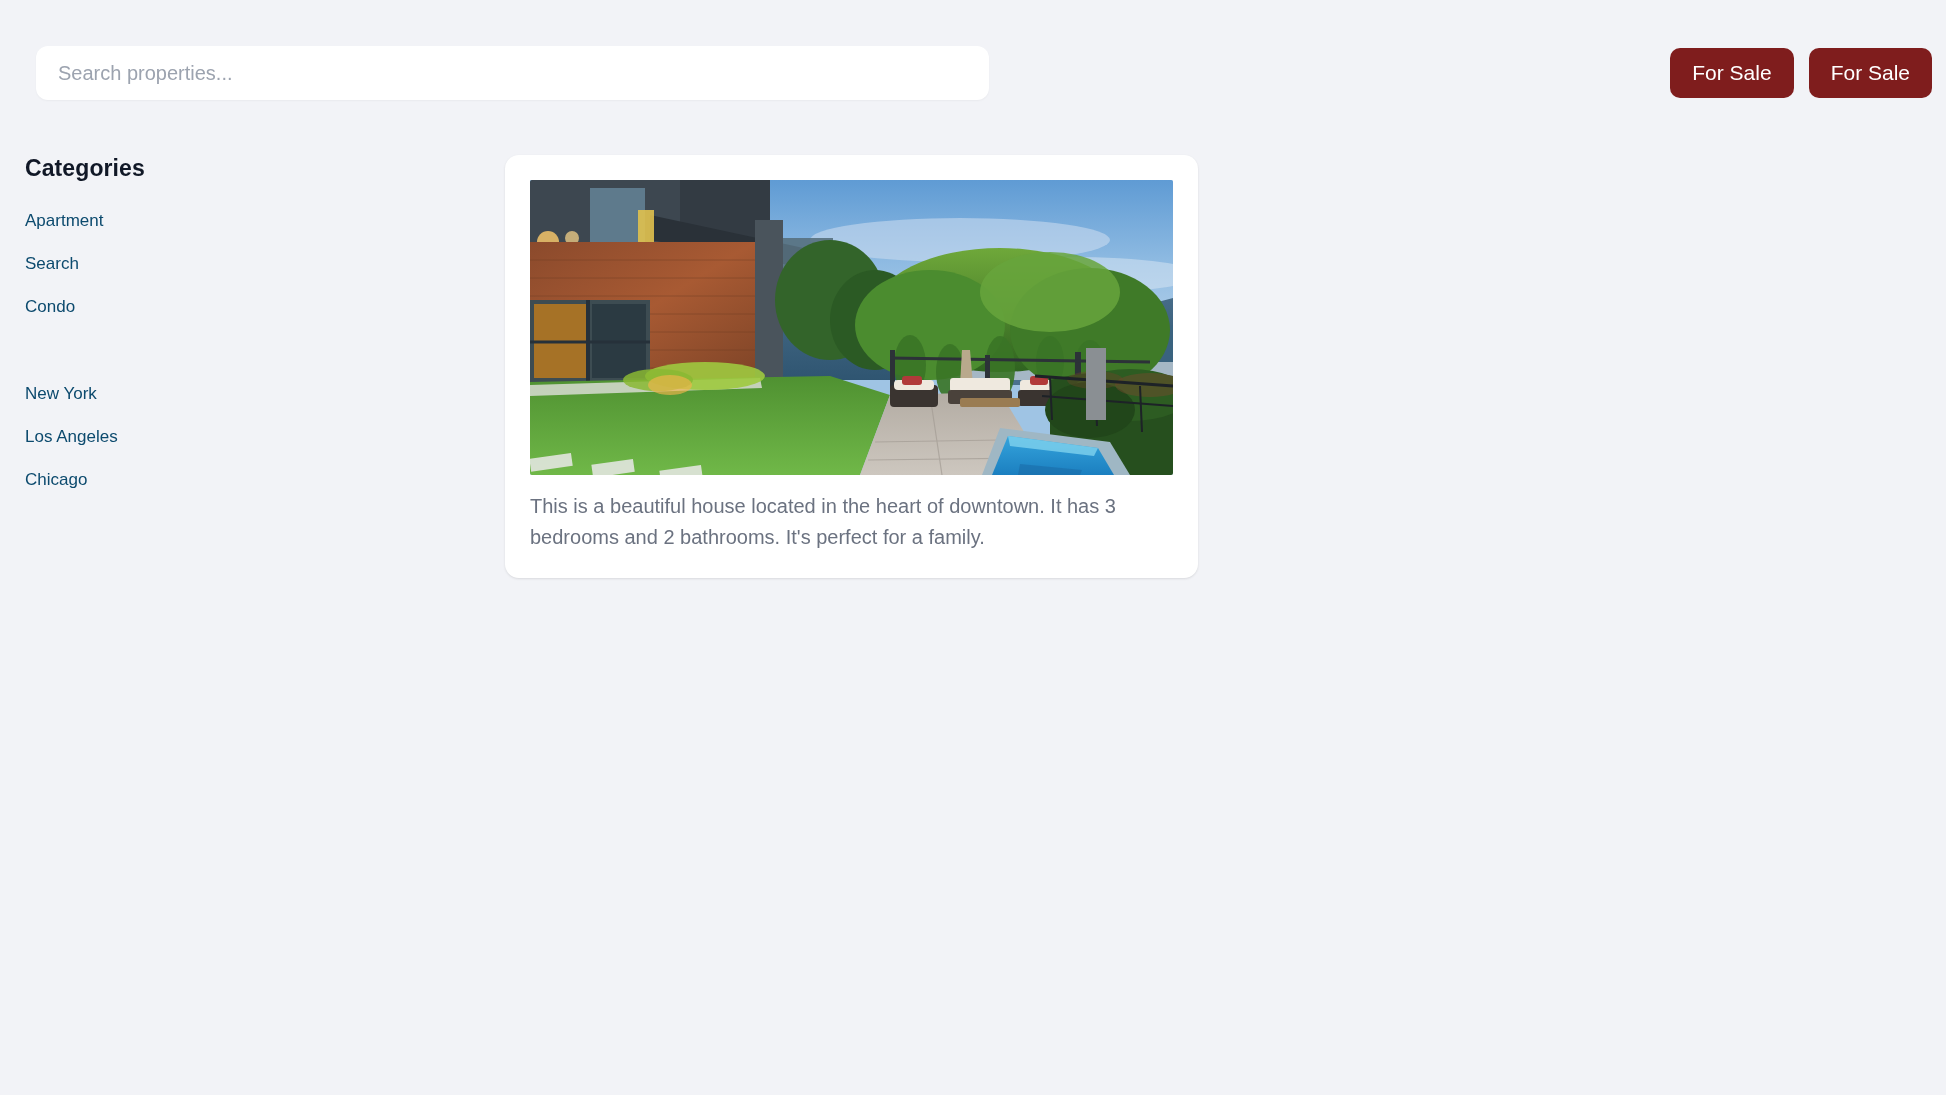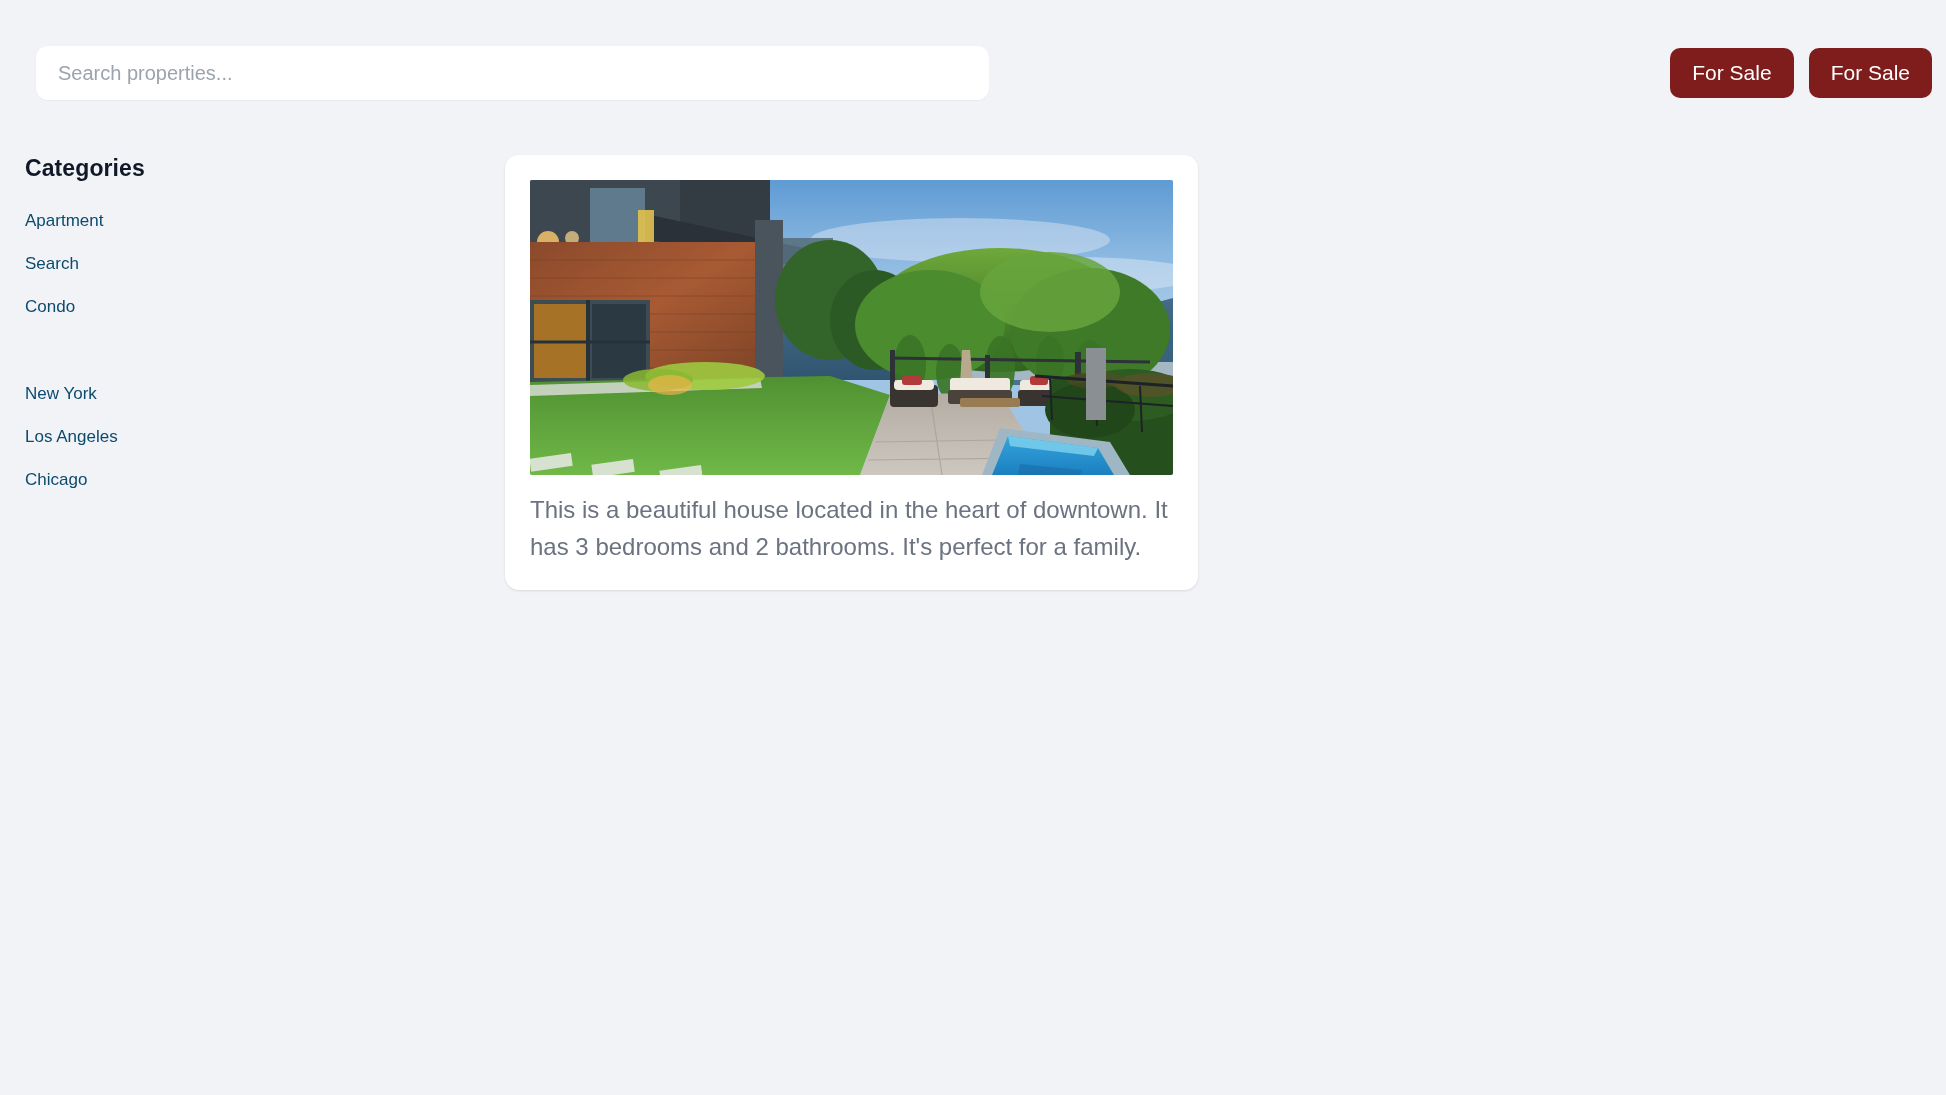--- a/index.html
+++ b/index.html
@@ -128,21 +128,21 @@
 
   .card-title {
     margin-top: 30px;
     font-size: 23px;
     font-weight: bold;
     color: #111827;
   }
 
   .card-desc {
     margin-top: 16px;
-    font-size: 24px;
+    font-size: 20px;
     line-height: 1.55;
     color: #6b7280;
   }
 
   svg.photo-svg { display: block; width: 100%; height: 100%; }
 </style>
 </head>
 <body>
 
 <div class="page">

